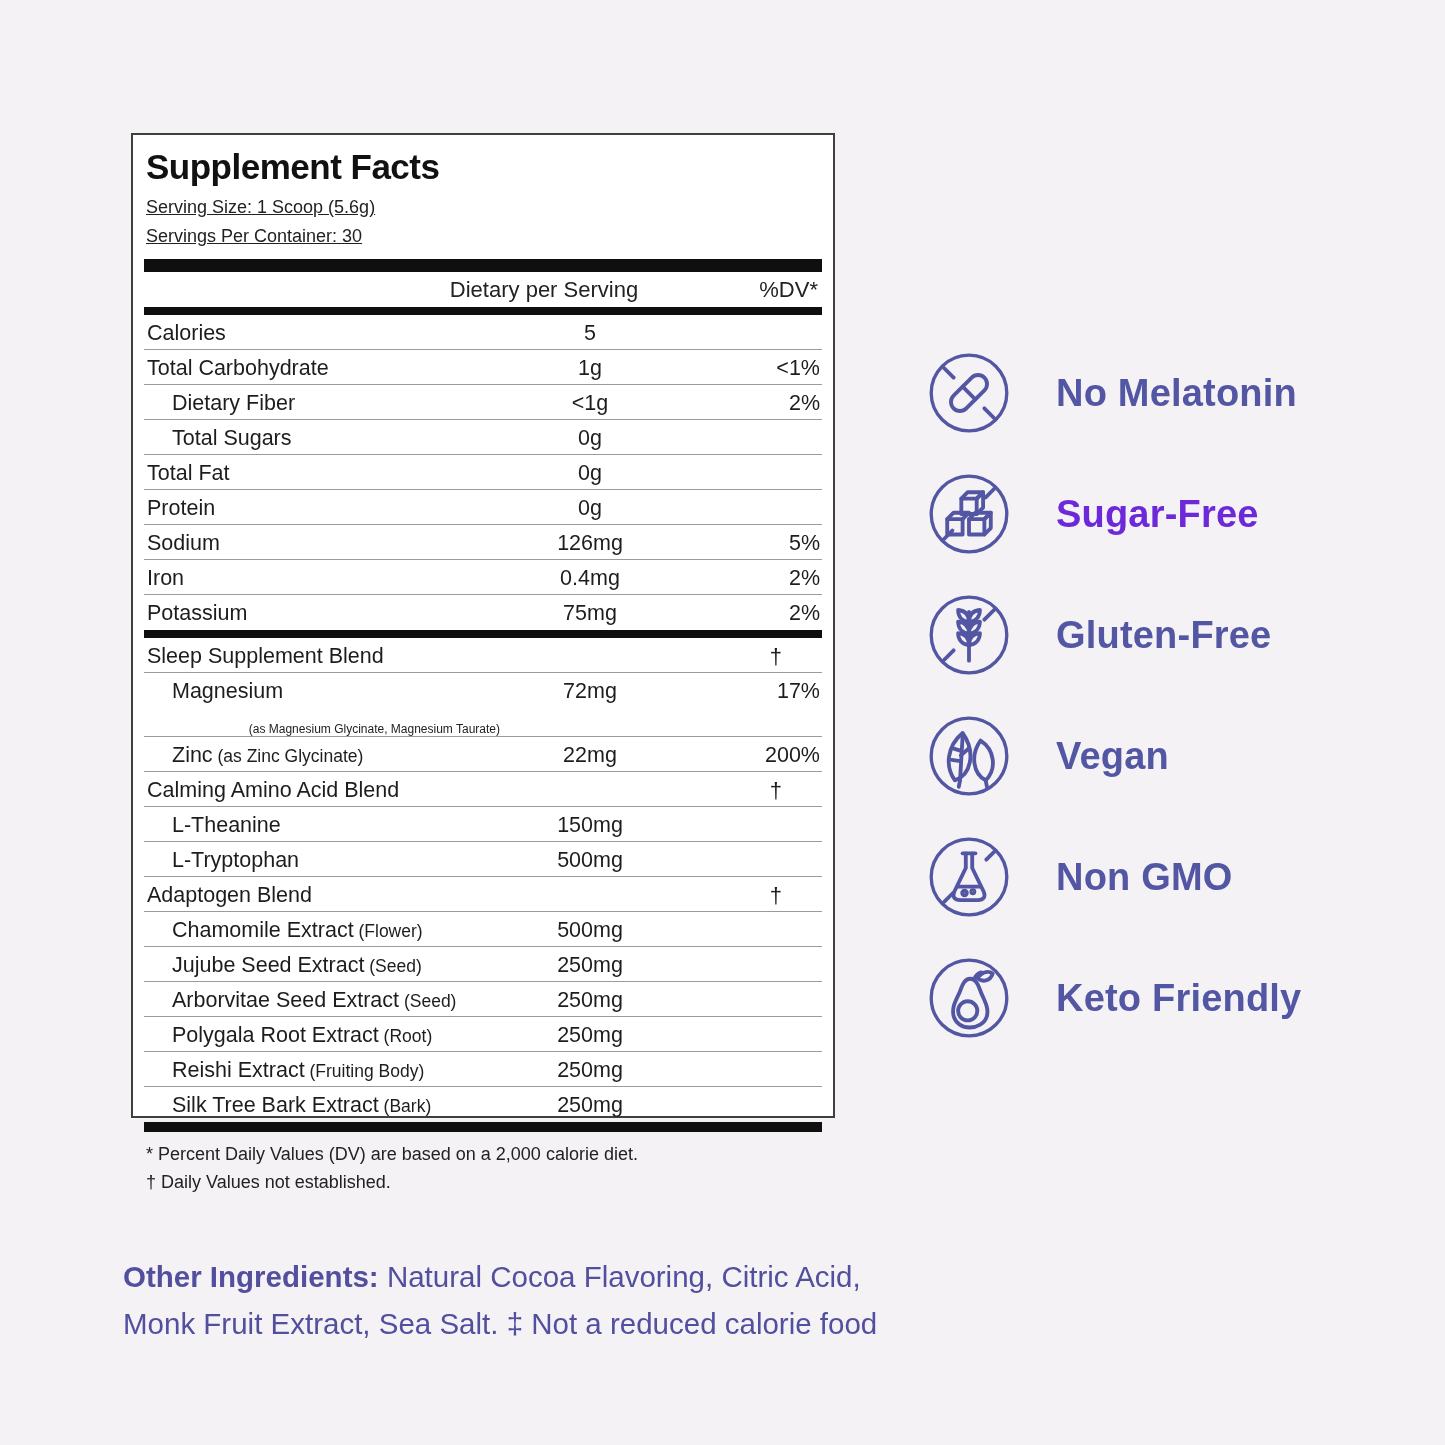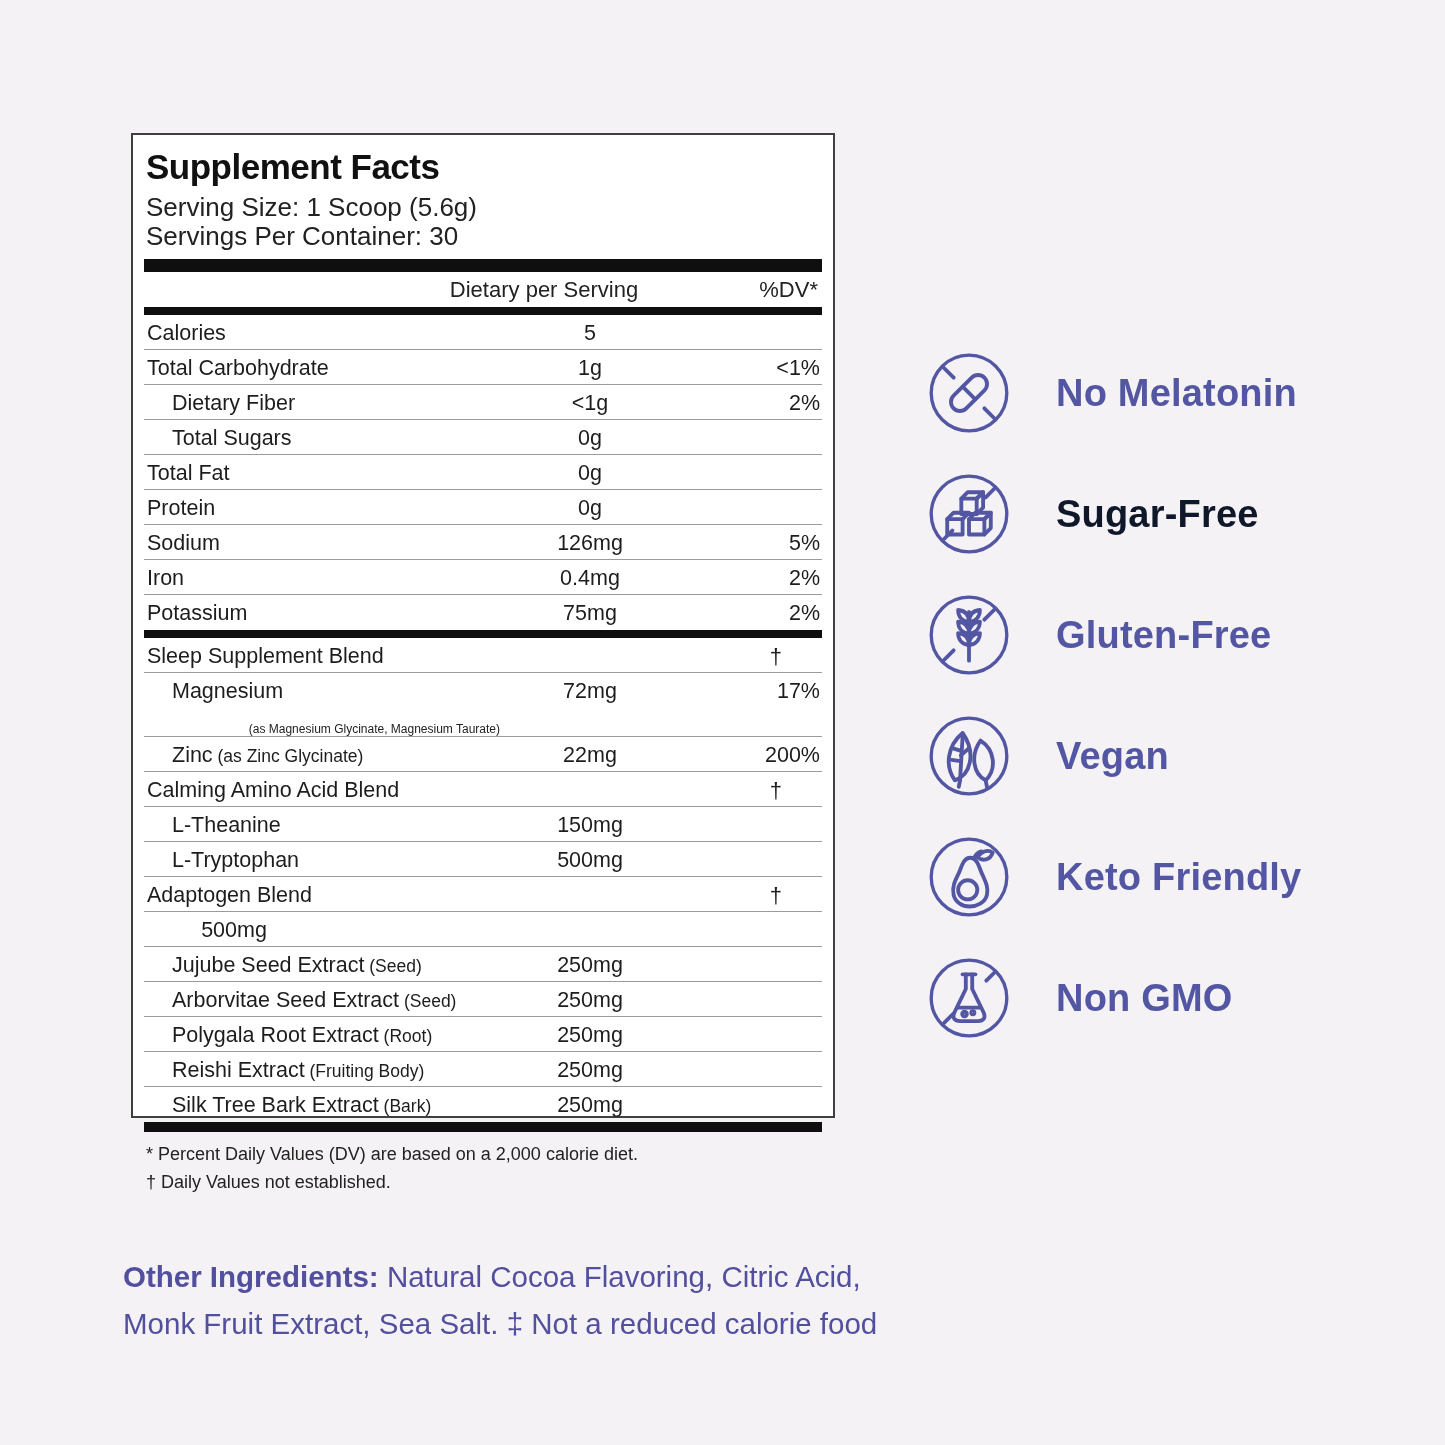--- a/index.html
+++ b/index.html
@@ -19,21 +19,21 @@
     background:#ffffff;
     border:2px solid #3f3f3f;
     box-sizing:border-box;
     padding:10px 11px 8px 11px;
     color:#1a1a1a;
   }
   .facts-title{
     font-size:35px; font-weight:bold; letter-spacing:-0.5px;
     margin:2px 0 6px 2px; color:#111;
   }
-  .serving-line{ font-size:26px; line-height:29px; margin-left:2px; color:#222;}
+  .serving-line{ font-size:18px; line-height:29px; margin-left:2px; color:#222;text-decoration:underline;}
   .bar{ background:#0f0f0f; }
   .bar-lg{ height:13px; margin-top:8px; }
   .bar-md{ height:8px; }
   .bar-bt{ height:10px; }
   .facts-header{
     position:relative; height:35px; font-size:22px; color:#222;
   }
   .facts-header .amount-head{
     position:absolute; left:400px; top:5px; transform:translateX(-50%);
     white-space:nowrap;
@@ -172,20 +172,21 @@
         <div class="cell-name indent"><span>L-Tryptophan</span></div>
         <div class="cell-amount">500mg</div>
         <div class="cell-dv"></div>
       </div>
       <div class="trow">
         <div class="cell-name"><span>Adaptogen Blend</span></div>
         <div class="cell-amount"></div>
         <div class="cell-dv dagger">†</div>
       </div>
       <div class="trow">
+        <div class="cell-name indent"><span>Chamomile Extract</span><span class="paren"> (Flower)</span></div>
         <div class="cell-amount">500mg</div>
         <div class="cell-dv"></div>
       </div>
       <div class="trow">
         <div class="cell-name indent"><span>Jujube Seed Extract</span><span class="paren"> (Seed)</span></div>
         <div class="cell-amount">250mg</div>
         <div class="cell-dv"></div>
       </div>
       <div class="trow">
         <div class="cell-name indent"><span>Arborvitae Seed Extract</span><span class="paren"> (Seed)</span></div>
@@ -236,21 +237,21 @@
           <path d="M45 19 L51.5 12.5"></path>
           <rect x="26" y="20" width="12" height="12"></rect>
           <path d="M26 20 L31 15 L43 15 L38 20"></path>
           <path d="M38 20 L43 15 L43 27 L38 32"></path>
           <rect x="15" y="36" width="12" height="12"></rect>
           <path d="M15 36 L20 31 L32 31 L27 36"></path>
           <rect x="32" y="36" width="12" height="12"></rect>
           <path d="M32 36 L37 31 L49 31 L44 36"></path>
           <path d="M44 36 L49 31 L49 43 L44 48"></path>
         </svg></div>
-      <div class="badge-label" style="color: #0f172a;">Sugar-Free</div>
+      <div class="badge-label" style="color: #6d28d9;">Sugar-Free</div>
     </div>
     <div class="badge">
       <div class="icon-wrap"><svg viewBox="0 0 64 64" width="82" height="82" fill="none" stroke="#5356a3" stroke-width="3" stroke-linecap="round" stroke-linejoin="round">
           <circle cx="32" cy="32" r="29.5" stroke-width="2.6"></circle>
           <path d="M12.5 51.5 L20 44"></path>
           <path d="M44 20 L51.5 12.5"></path>
           <path d="M32 52 L32 14"></path>
           <path d="M32 22 C27 21.5 23.5 18 23.5 12.5 C29 13 32 16.5 32 22"></path>
           <path d="M32 22 C37 21.5 40.5 18 40.5 12.5 C35 13 32 16.5 32 22"></path>
           <path d="M32 31 C27 30.5 23.5 27 23.5 21.5 C29 22 32 25.5 32 31"></path>
@@ -270,38 +271,38 @@
           <path d="M25.6 31.5 L32 26"></path>
           <path d="M41 20 C52 27 54 42 45 51 C35 46 33 31 41 20 Z"></path>
           <path d="M25 51 L24 56"></path>
           <path d="M45 51 L46 56"></path>
         </svg></div>
       <div class="badge-label" style="color: rgb(83, 86, 163);">Vegan</div>
     </div>
     <div class="badge">
       <div class="icon-wrap"><svg viewBox="0 0 64 64" width="82" height="82" fill="none" stroke="#5356a3" stroke-width="3" stroke-linecap="round" stroke-linejoin="round">
           <circle cx="32" cy="32" r="29.5" stroke-width="2.6"></circle>
-          <path d="M33 17 C28 17 26.5 23 24.5 28 C21 35 18.5 40 20 46 C21.5 52 27 55 32.5 55 C38 55 44.5 52 46 46 C47.5 40 44.5 35 41.5 28 C39.5 23 38 17 33 17 Z"></path>
-          <circle cx="31" cy="42" r="7.5"></circle>
-          <path d="M36 17 C37.5 14 39.5 12.5 41.5 12"></path>
-          <path d="M38.5 16.5 C43 10.5 48 11 50.5 13 C48.5 19 42.5 20 38.5 16.5 Z"></path>
-        </svg></div>
-      <div class="badge-label" style="color: rgb(83, 86, 163);">Keto Friendly</div>
-    </div>
-    <div class="badge">
-      <div class="icon-wrap"><svg viewBox="0 0 64 64" width="82" height="82" fill="none" stroke="#5356a3" stroke-width="3" stroke-linecap="round" stroke-linejoin="round">
-          <circle cx="32" cy="32" r="29.5" stroke-width="2.6"></circle>
           <path d="M12.5 51.5 L19.5 44.5"></path>
           <path d="M45.5 18.5 L51.5 12.5"></path>
           <path d="M27 13.5 L37 13.5"></path>
           <path d="M29.5 13.5 L29.5 25 L20.5 43.5 C18.8 47.5 20.8 50 25 50 L39 50 C43.2 50 45.2 47.5 43.5 43.5 L34.5 25 L34.5 13.5"></path>
           <path d="M23.5 39.5 L40.5 39.5"></path>
           <circle cx="28.5" cy="44.5" r="1.8"></circle>
           <circle cx="35" cy="43.5" r="1.2"></circle>
         </svg></div>
       <div class="badge-label" style="color: rgb(83, 86, 163);">Non GMO</div>
     </div>
+    <div class="badge">
+      <div class="icon-wrap"><svg viewBox="0 0 64 64" width="82" height="82" fill="none" stroke="#5356a3" stroke-width="3" stroke-linecap="round" stroke-linejoin="round">
+          <circle cx="32" cy="32" r="29.5" stroke-width="2.6"></circle>
+          <path d="M33 17 C28 17 26.5 23 24.5 28 C21 35 18.5 40 20 46 C21.5 52 27 55 32.5 55 C38 55 44.5 52 46 46 C47.5 40 44.5 35 41.5 28 C39.5 23 38 17 33 17 Z"></path>
+          <circle cx="31" cy="42" r="7.5"></circle>
+          <path d="M36 17 C37.5 14 39.5 12.5 41.5 12"></path>
+          <path d="M38.5 16.5 C43 10.5 48 11 50.5 13 C48.5 19 42.5 20 38.5 16.5 Z"></path>
+        </svg></div>
+      <div class="badge-label" style="color: rgb(83, 86, 163);">Keto Friendly</div>
+    </div>
   </div>
 
 <div class="other-ingredients" style="color: rgb(81, 79, 158);">
   <div><span class="lead">Other Ingredients:</span><span> Natural Cocoa Flavoring, Citric Acid,</span></div>
   <div>Monk Fruit Extract, Sea Salt. ‡ Not a reduced calorie food</div>
 </div>
 
 </body></html>

